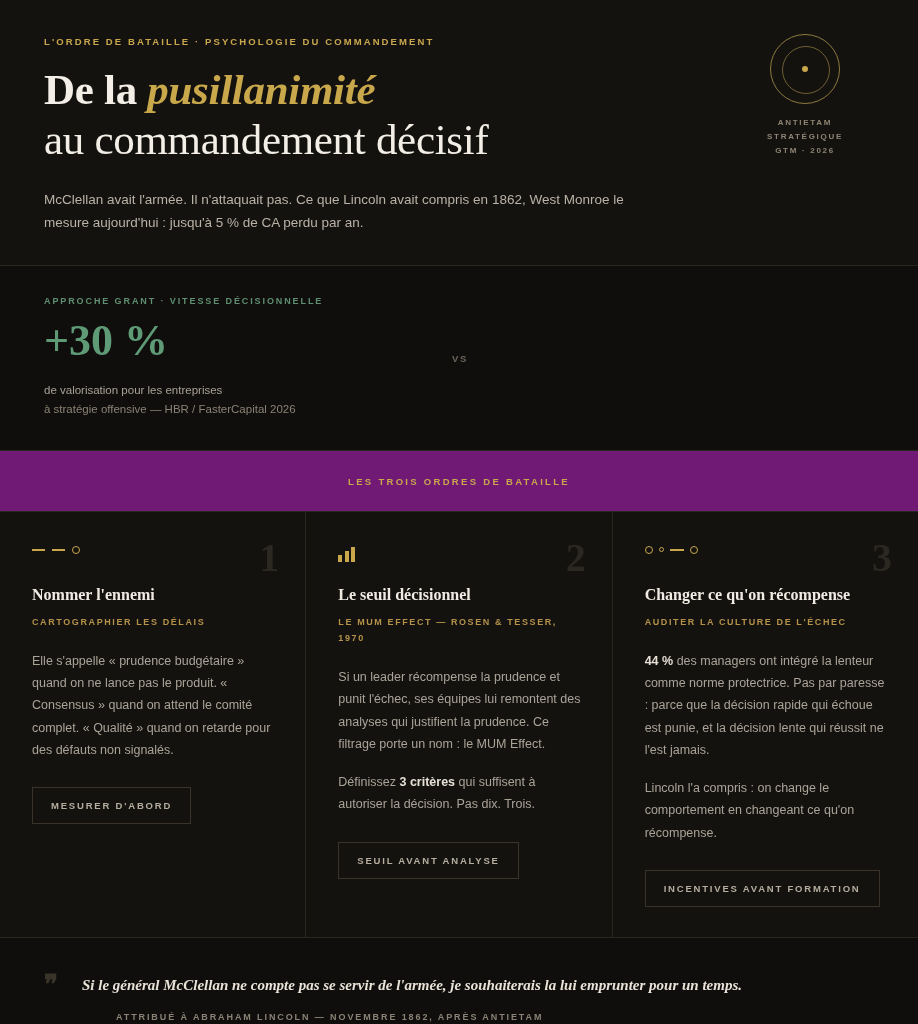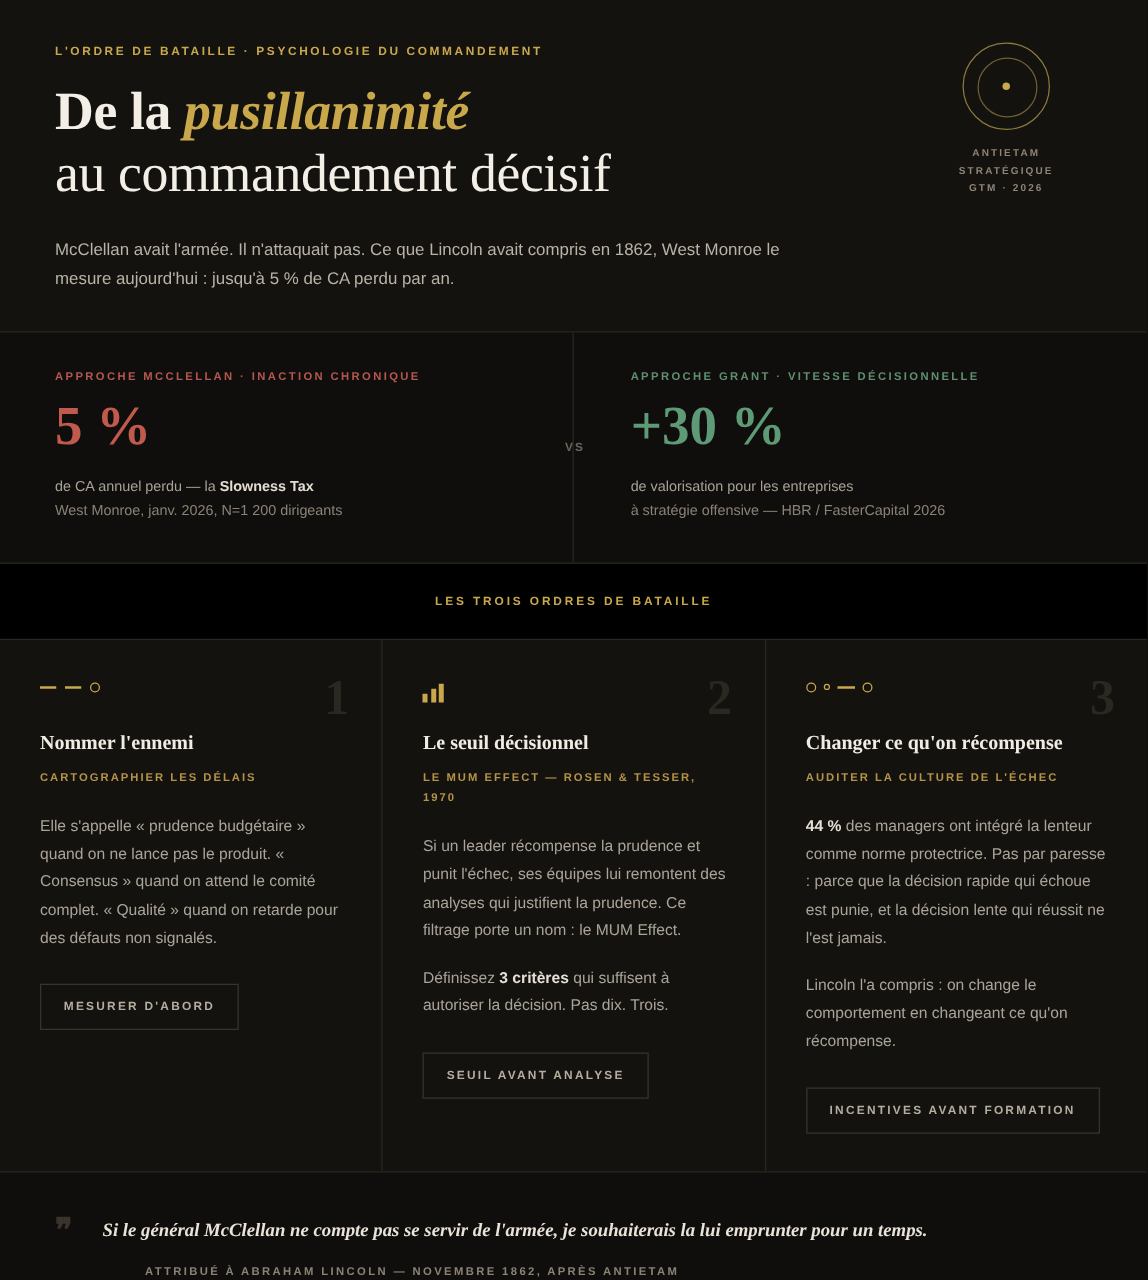--- a/index.html
+++ b/index.html
@@ -146,21 +146,21 @@
 
   
   .section-bar {
     text-align: center;
     padding: 25px 0 24px 0;
     font-size: 9.5px;
     letter-spacing: 2.3px;
     color: #c9a84c;
     font-weight: 700;
     border-bottom: 1px solid #2a2620;
-    background: #000000;
+    background: #701a75;
   }
 
   
   .cards { display: flex; background: #14120f; }
   .card {
     flex: 1;
     padding: 34px 30px 30px 32px;
     position: relative;
     min-height: 382px;
   }
@@ -282,26 +282,20 @@
       <div class="seal-ring"></div>
       <div class="seal-caption">
         <div>ANTIETAM</div>
         <div>STRATÉGIQUE</div>
         <div>GTM · 2026</div>
       </div>
     </div>
   </div>
 
   <div class="stats">
-    <div class="stat">
-      <div class="stat-label red">APPROCHE MCCLELLAN · INACTION CHRONIQUE</div>
-      <div class="stat-value red">5 %</div>
-      <div class="stat-note"><span>de CA annuel perdu — la </span><b>Slowness Tax</b></div>
-      <div class="stat-src">West Monroe, janv. 2026, N=1 200 dirigeants</div>
-    </div>
     <div class="stat">
       <div class="stat-label green">APPROCHE GRANT · VITESSE DÉCISIONNELLE</div>
       <div class="stat-value green">+30 %</div>
       <div class="stat-note">de valorisation pour les entreprises</div>
       <div class="stat-src">à stratégie offensive — HBR / FasterCapital 2026</div>
     </div>
     <div class="vs">VS</div>
   </div>
 
   <div class="section-bar">LES TROIS ORDRES DE BATAILLE</div>

